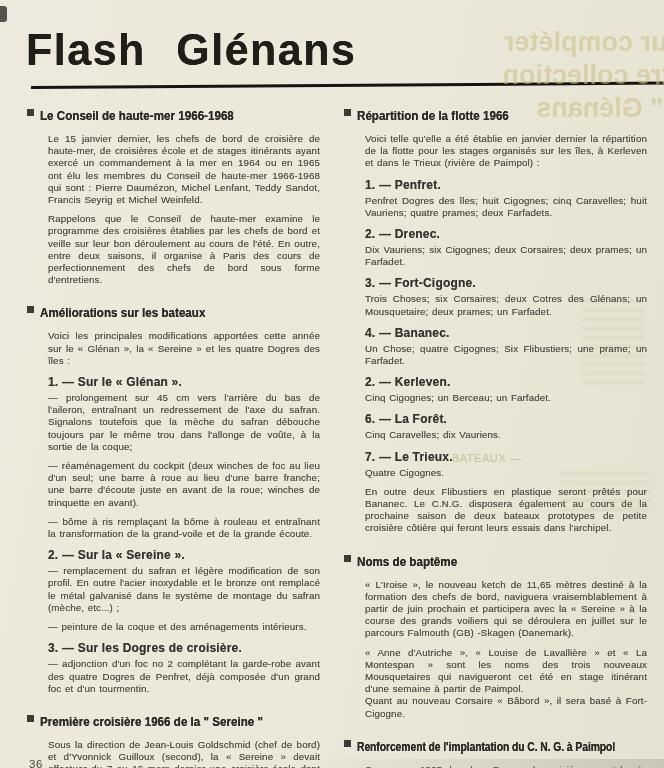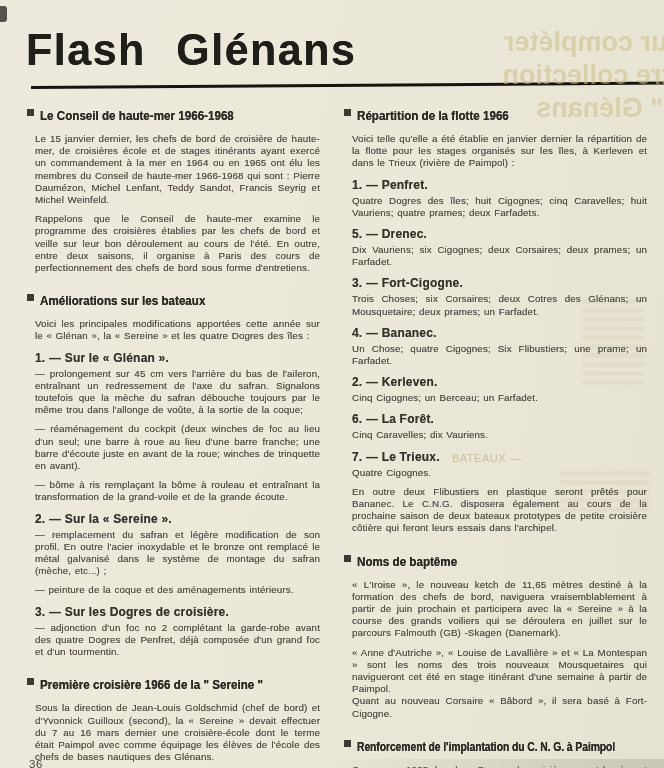--- a/index.html
+++ b/index.html
@@ -59,21 +59,21 @@
     background: #3b3a33; display: inline-block;
   }
   .sec-title {
     display: inline-block; margin-left: 13px;
     font-weight: bold; font-size: 12.5px; color: #2b2a24;
     letter-spacing: 0; white-space: nowrap;
     transform: scaleX(.93); transform-origin: 0 50%;
     text-shadow: 0 0 .4px #2b2a24;
   }
   .sec-title.tight { transform: scaleX(.83); letter-spacing: -.1px; }
-  .sec-body { margin-left: 8px; }
+  .sec-body { margin-left: 21px; }
   .p {
     font-size: 9.8px; line-height: 12.2px; text-align: justify;
     letter-spacing: .1px; word-spacing: .8px;
     color: #4b4a41; margin: 0 0 7px 0;
     text-shadow: 0 0 .3px rgba(75,74,65,.55);
   }
   .item-label {
     font-weight: bold; font-size: 12px; color: #33322b;
     margin: 8px 0 3px 0; letter-spacing: .2px;
     text-shadow: 0 0 .3px rgba(51,50,43,.6);
@@ -154,24 +154,24 @@
     <div>
       <div class="sec-head first">
         <span class="bullet"></span>
         <span class="sec-title">Répartition de la flotte 1966</span>
       </div>
       <div class="sec-body">
         <p class="p">Voici telle qu'elle a été établie en janvier dernier la répartition de la flotte pour les stages organisés sur les îles, à Kerleven et dans le Trieux (rivière de Paimpol) :</p>
 
         <div>
           <div class="item-label">1. — Penfret.</div>
-          <p class="p">Quatre Dogres des îles; huit Cigognes; cinq Caravelles; huit Vauriens; quatre prames; deux Farfadets.</p>
-        </div>
-        <div>
-          <div class="item-label">5. — Drenec.</div>
+          <p class="p">Penfret Dogres des îles; huit Cigognes; cinq Caravelles; huit Vauriens; quatre prames; deux Farfadets.</p>
+        </div>
+        <div>
+          <div class="item-label">2. — Drenec.</div>
           <p class="p">Dix Vauriens; six Cigognes; deux Corsaires; deux prames; un Farfadet.</p>
         </div>
         <div>
           <div class="item-label">3. — Fort-Cigogne.</div>
           <p class="p">Trois Choses; six Corsaires; deux Cotres des Glénans; un Mousquetaire; deux prames; un Farfadet.</p>
         </div>
         <div>
           <div class="item-label">4. — Bananec.</div>
           <p class="p">Un Chose; quatre Cigognes; Six Flibustiers; une prame; un Farfadet.</p>
         </div>

